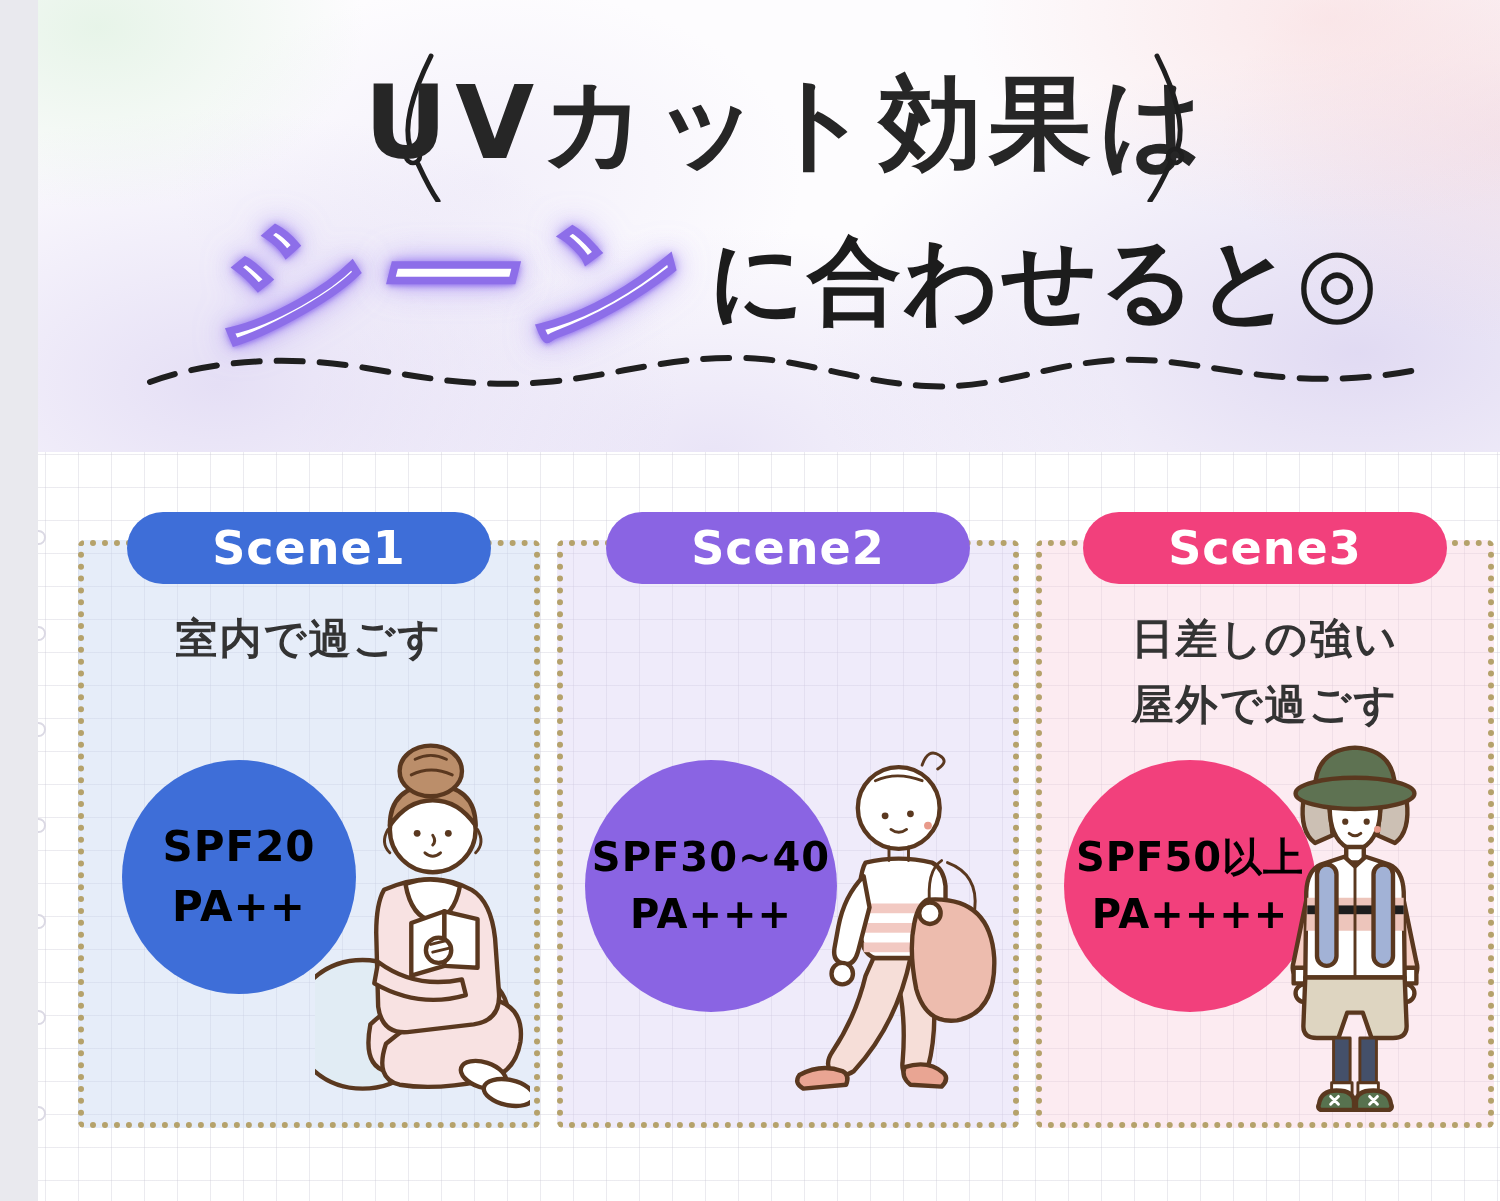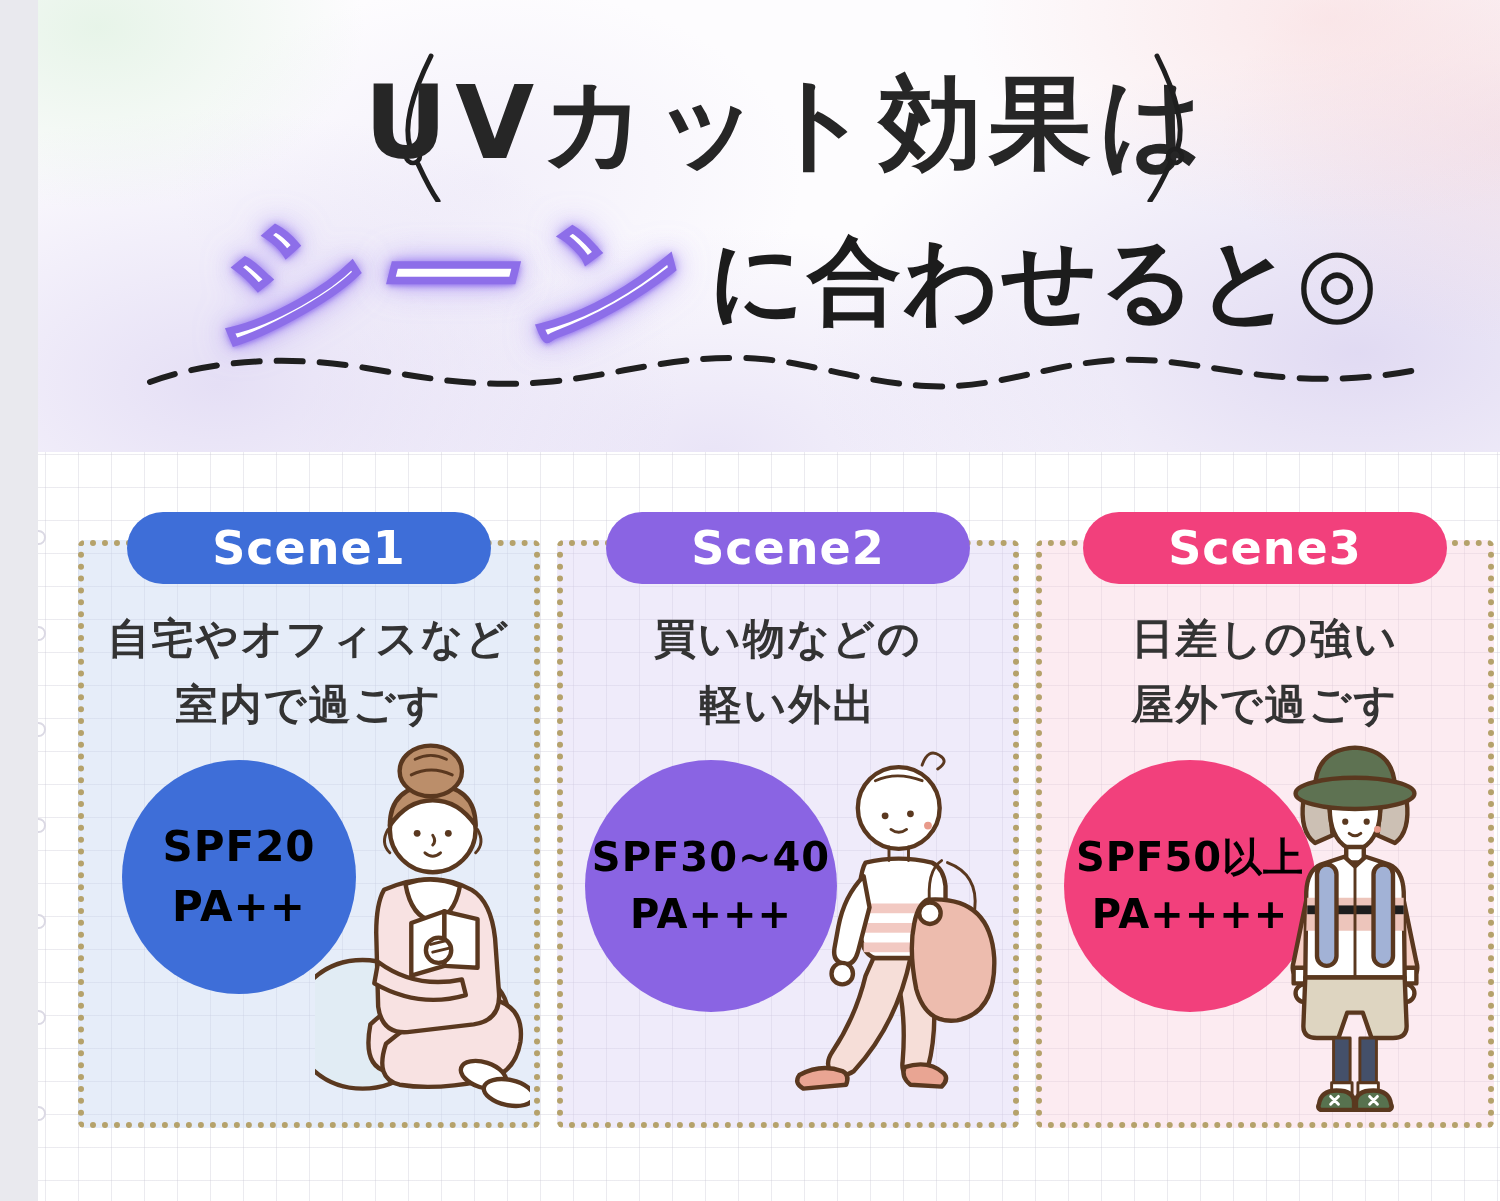--- a/index.html
+++ b/index.html
@@ -147,21 +147,20 @@
     <div class="hole" style="top:174px"></div>
     <div class="hole" style="top:270px"></div>
     <div class="hole" style="top:366px"></div>
     <div class="hole" style="top:462px"></div>
     <div class="hole" style="top:558px"></div>
     <div class="hole" style="top:654px"></div>
 
     <section class="card card-1" style="--accent: #3e6ed8; --bg: rgba(199,216,242,0.45); --dots: #b5a26b;">
       <div class="pill">Scene1</div>
       <p class="desc">
-        <span>自宅やオフィスなど</span>
         <span>室内で過ごす</span>
       </p>
       <div class="spf-circle">
         <span>SPF20</span>
         <span>PA++</span>
       </div>
 
       <svg class="illus" viewBox="0 0 215 390">
 
         <ellipse cx="46" cy="300" rx="72" ry="66" fill="#e1ecf4"></ellipse>
@@ -192,24 +191,20 @@
         <path class="thin" d="M72,100 q-8,14 2,24 M164,100 q8,14 -2,24" fill="none"></path>
 
         <circle class="ns" cx="102" cy="104" r="3.5" fill="#5a381f"></circle>
         <circle class="ns" cx="134" cy="104" r="3.5" fill="#5a381f"></circle>
         <path class="thin" d="M118,106 q4,6 0,10 M110,124 q8,7 16,0" fill="none"></path>
       </svg>
     </section>
 
     <section class="card card-2" style="--accent: #8a64e3; --bg: rgba(216,206,243,0.4); --dots: #b5a26b;">
       <div class="pill">Scene2</div>
-      <p class="desc">
-        <span>買い物などの</span>
-        <span>軽い外出</span>
-      </p>
       <div class="spf-circle">
         <span>SPF30~40</span>
         <span>PA+++</span>
       </div>
 
       <svg class="illus" viewBox="0 0 220 390">
 
         <path d="M128,232 L152,234 Q162,300 150,344 Q148,356 134,354 Q122,352 124,338 Q128,290 118,252 Z" fill="#f6ded8"></path>
         <path d="M126,344 Q150,336 166,350 Q172,356 164,364 L132,362 Q122,354 126,344 Z" fill="#e9a593"></path>
 

